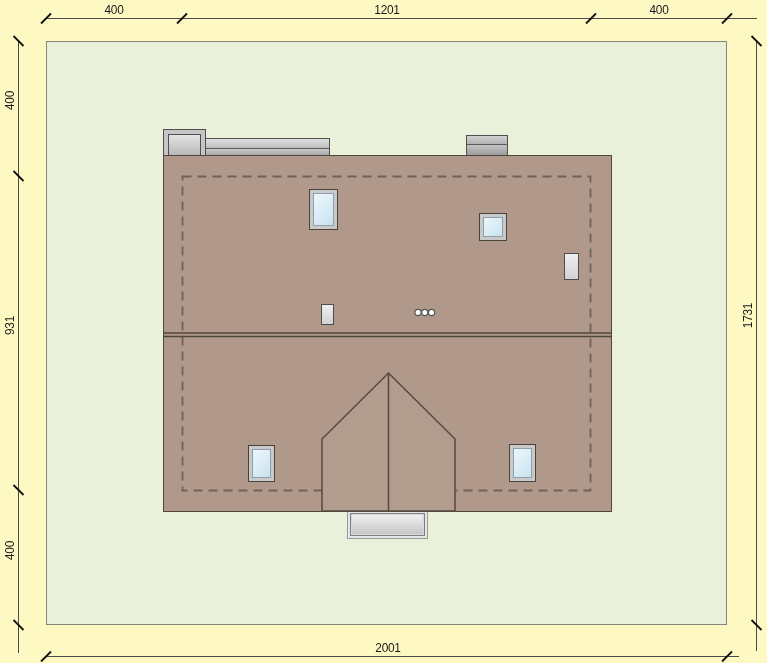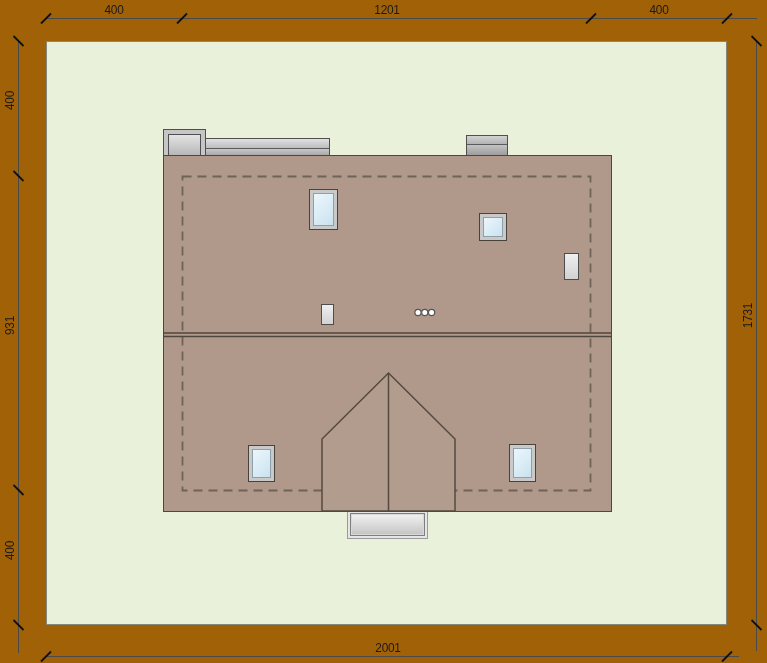--- a/index.html
+++ b/index.html
@@ -1,17 +1,17 @@
 <!DOCTYPE html>
 <html><head>
 <meta charset="utf-8">
 <style>
   html,body{margin:0;padding:0;background:#ffffff;}
   #canvas{
-    position:relative;width:767px;height:663px;background:#a16207;overflow:hidden;
+    position:relative;width:767px;height:663px;background:#fef9c3;overflow:hidden;
     font-family:"Liberation Sans", sans-serif;color:#1a1a1a;
   }
   .abs{position:absolute;}
   
   .plot{
     left:46px;top:41px;width:681px;height:584px;
     background:#e9f1da;border:1.5px solid #83887a;box-sizing:border-box;
   }
   
   .roof{

